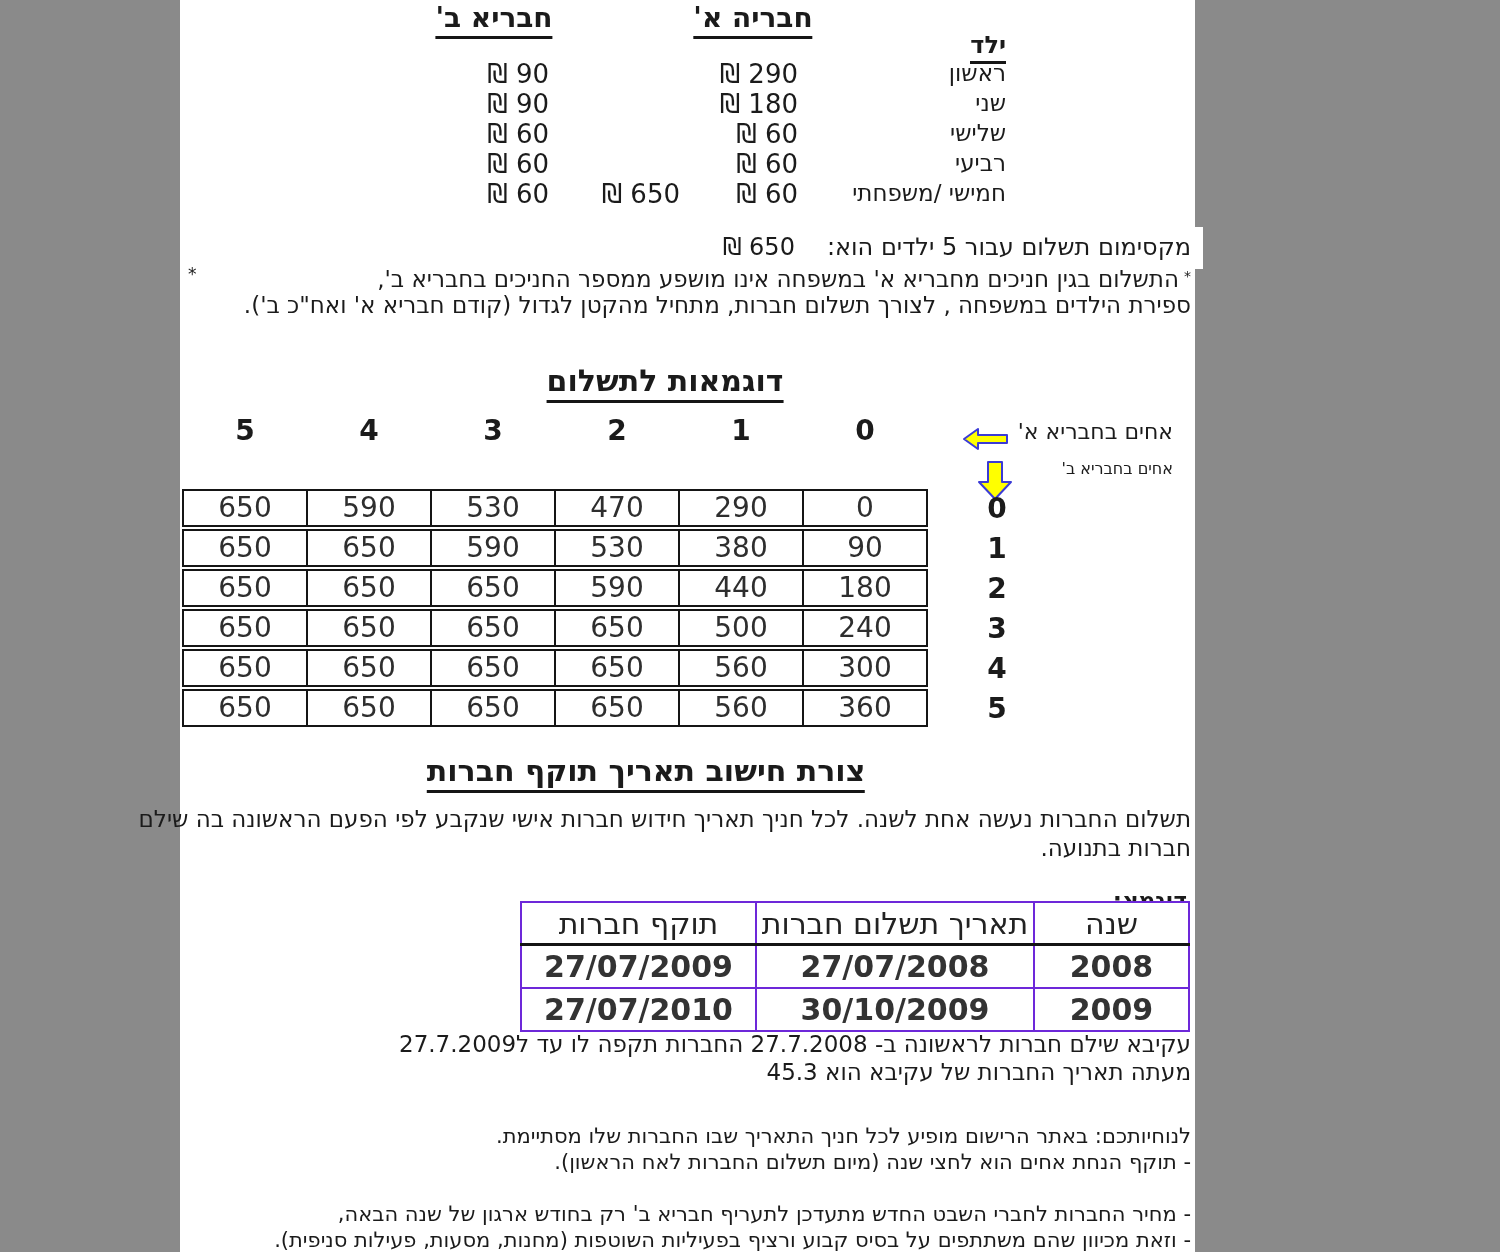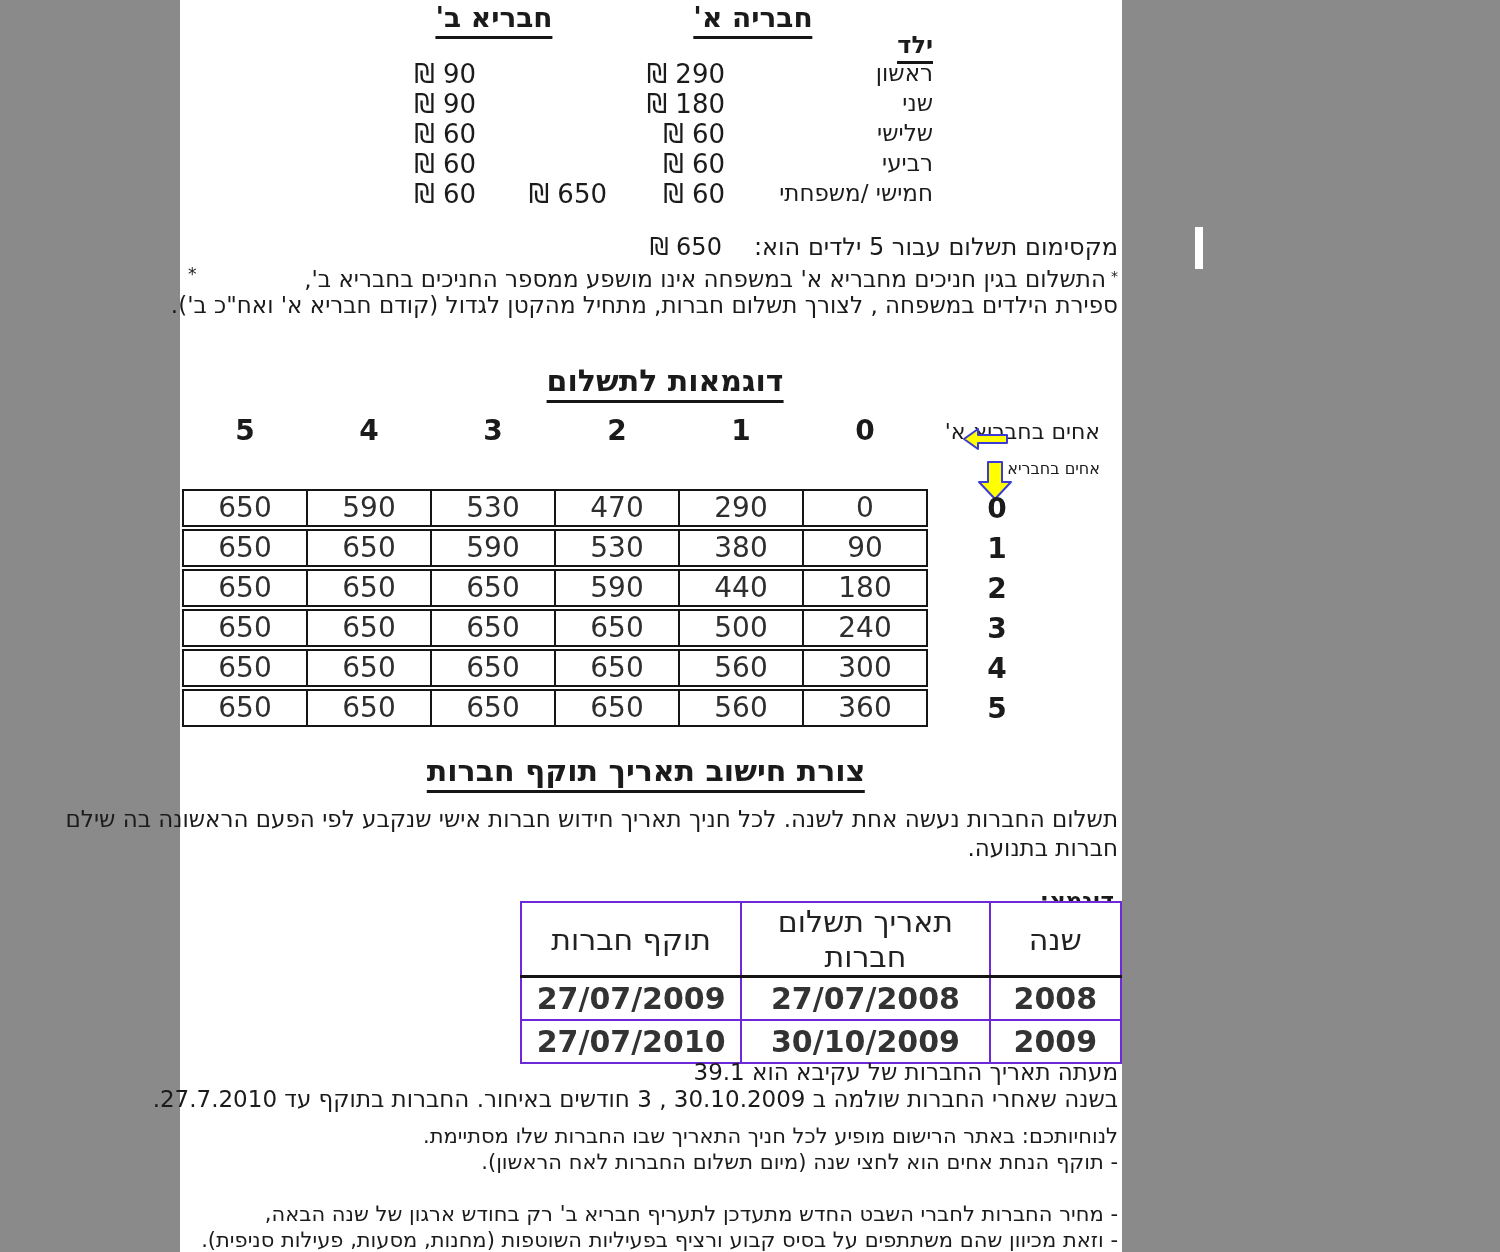--- a/index.html
+++ b/index.html
@@ -4,21 +4,21 @@
 <style>
   html,body{margin:0;padding:0;}
   body{
     width:1500px;height:1252px;overflow:hidden;
     background:#8a8a8a;
     font-family:"DejaVu Sans","Liberation Sans",sans-serif;
     color:#1b1b1b;
   }
   .abs{position:absolute;}
   .page{position:relative;width:1500px;height:1252px;background:#8a8a8a;}
-  .doc{position:absolute;left:180px;top:0;width:942px;height:1252px;background:#ffffff;}
+  .doc{position:absolute;left:180px;top:0;width:1015px;height:1252px;background:#ffffff;}
   .notch{position:absolute;left:1195px;top:227px;width:8px;height:42px;background:#ffffff;}
   .rtl{direction:rtl;white-space:nowrap;}
   .ltr{direction:ltr;unicode-bidi:isolate;white-space:nowrap;}
   .cx{transform:translateX(-50%);}
   .b{font-weight:bold;}
   .u{border-bottom:3px solid #161616;padding-bottom:2px;}
   .f21{font-size:21px;line-height:24px;}
   .f23{font-size:23px;line-height:26px;}
   .f24{font-size:24px;line-height:27px;}
   .f26{font-size:26px;line-height:29px;}
@@ -197,22 +197,22 @@
         <td>27/07/2009</td>
       </tr>
       <tr>
         <td>2009</td>
         <td>30/10/2009</td>
         <td>27/07/2010</td>
       </tr>
     </tbody>
       </table>
 
-    <div class="abs f23 rtl" style="right:4px;top:1059px;">מעתה תאריך החברות של עקיבא הוא 39.1</div>
-    <div class="abs f23 rtl" style="right:4px;top:1086px;">בשנה שאחרי החברות שולמה ב 30.10.2009 , 3 חודשים באיחור. החברות בתוקף עד 27.7.2010.</div>
+    <div class="abs f23 rtl" style="right:4px;top:1031px;">עקיבא שילם חברות לראשונה  ב- 27.7.2008  החברות תקפה לו עד ל27.7.2009</div>
+    <div class="abs f23 rtl" style="right:4px;top:1059px;">מעתה תאריך החברות של עקיבא הוא 45.3</div>
 
     <div class="abs f21 rtl" style="right:4px;top:1124px;">לנוחיותכם: באתר הרישום מופיע לכל חניך התאריך שבו החברות שלו מסתיימת.</div>
     <div class="abs f21 rtl" style="right:4px;top:1150px;">- תוקף הנחת אחים הוא לחצי שנה (מיום תשלום החברות לאח הראשון).</div>
     <div class="abs f21 rtl" style="right:4px;top:1202px;">- מחיר החברות לחברי השבט החדש מתעדכן לתעריף חבריא ב' רק בחודש ארגון של שנה הבאה,</div>
     <div class="abs f21 rtl" style="right:4px;top:1228px;">- וזאת מכיוון שהם משתתפים על בסיס קבוע ורציף בפעיליות השוטפות (מחנות, מסעות, פעילות סניפית).</div>
 
   </div>
   <div class="notch"></div>
 </div>
 

